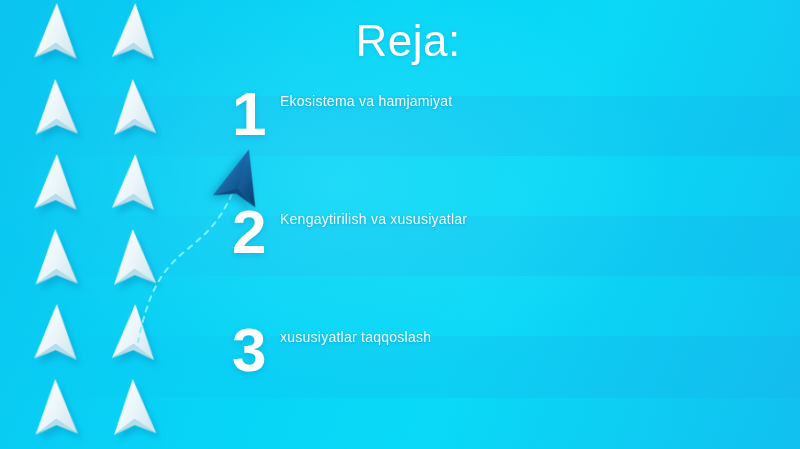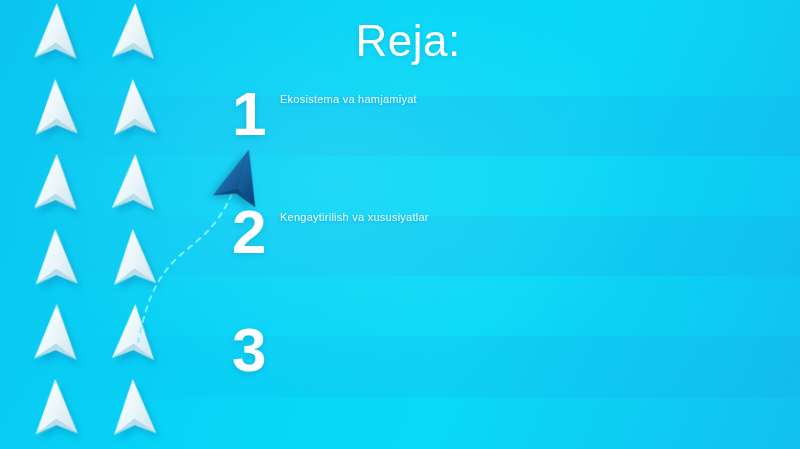--- a/index.html
+++ b/index.html
@@ -109,21 +109,21 @@
     line-height: 64px;
     font-weight: 700;
     text-align: left;
     text-shadow: 0 2px 6px rgba(0,95,145,.22);
   }
   .item .label {
     position: absolute;
     left: 48px;
     top: 11px;
     color: #f2fdff;
-    font-size: 11px;
+    font-size: 14px;
     font-weight: 400;
     letter-spacing: .25px;
     white-space: nowrap;
     text-shadow: 0 1px 3px rgba(0,90,140,.30);
   }
 </style>
 </head>
 <body>
 
 <div id="slide">
@@ -439,16 +439,17 @@
       <div class="item">
         <div class="num">1</div>
         <div class="label">Ekosistema va hamjamiyat</div>
       </div>
       <div class="item">
         <div class="num">2</div>
         <div class="label">Kengaytirilish va xususiyatlar</div>
       </div>
       <div class="item">
         <div class="num">3</div>
+        <div class="label">xususiyatlar taqqoslash</div>
       </div>
     </div>
 
 </div>
 
 </body></html>

